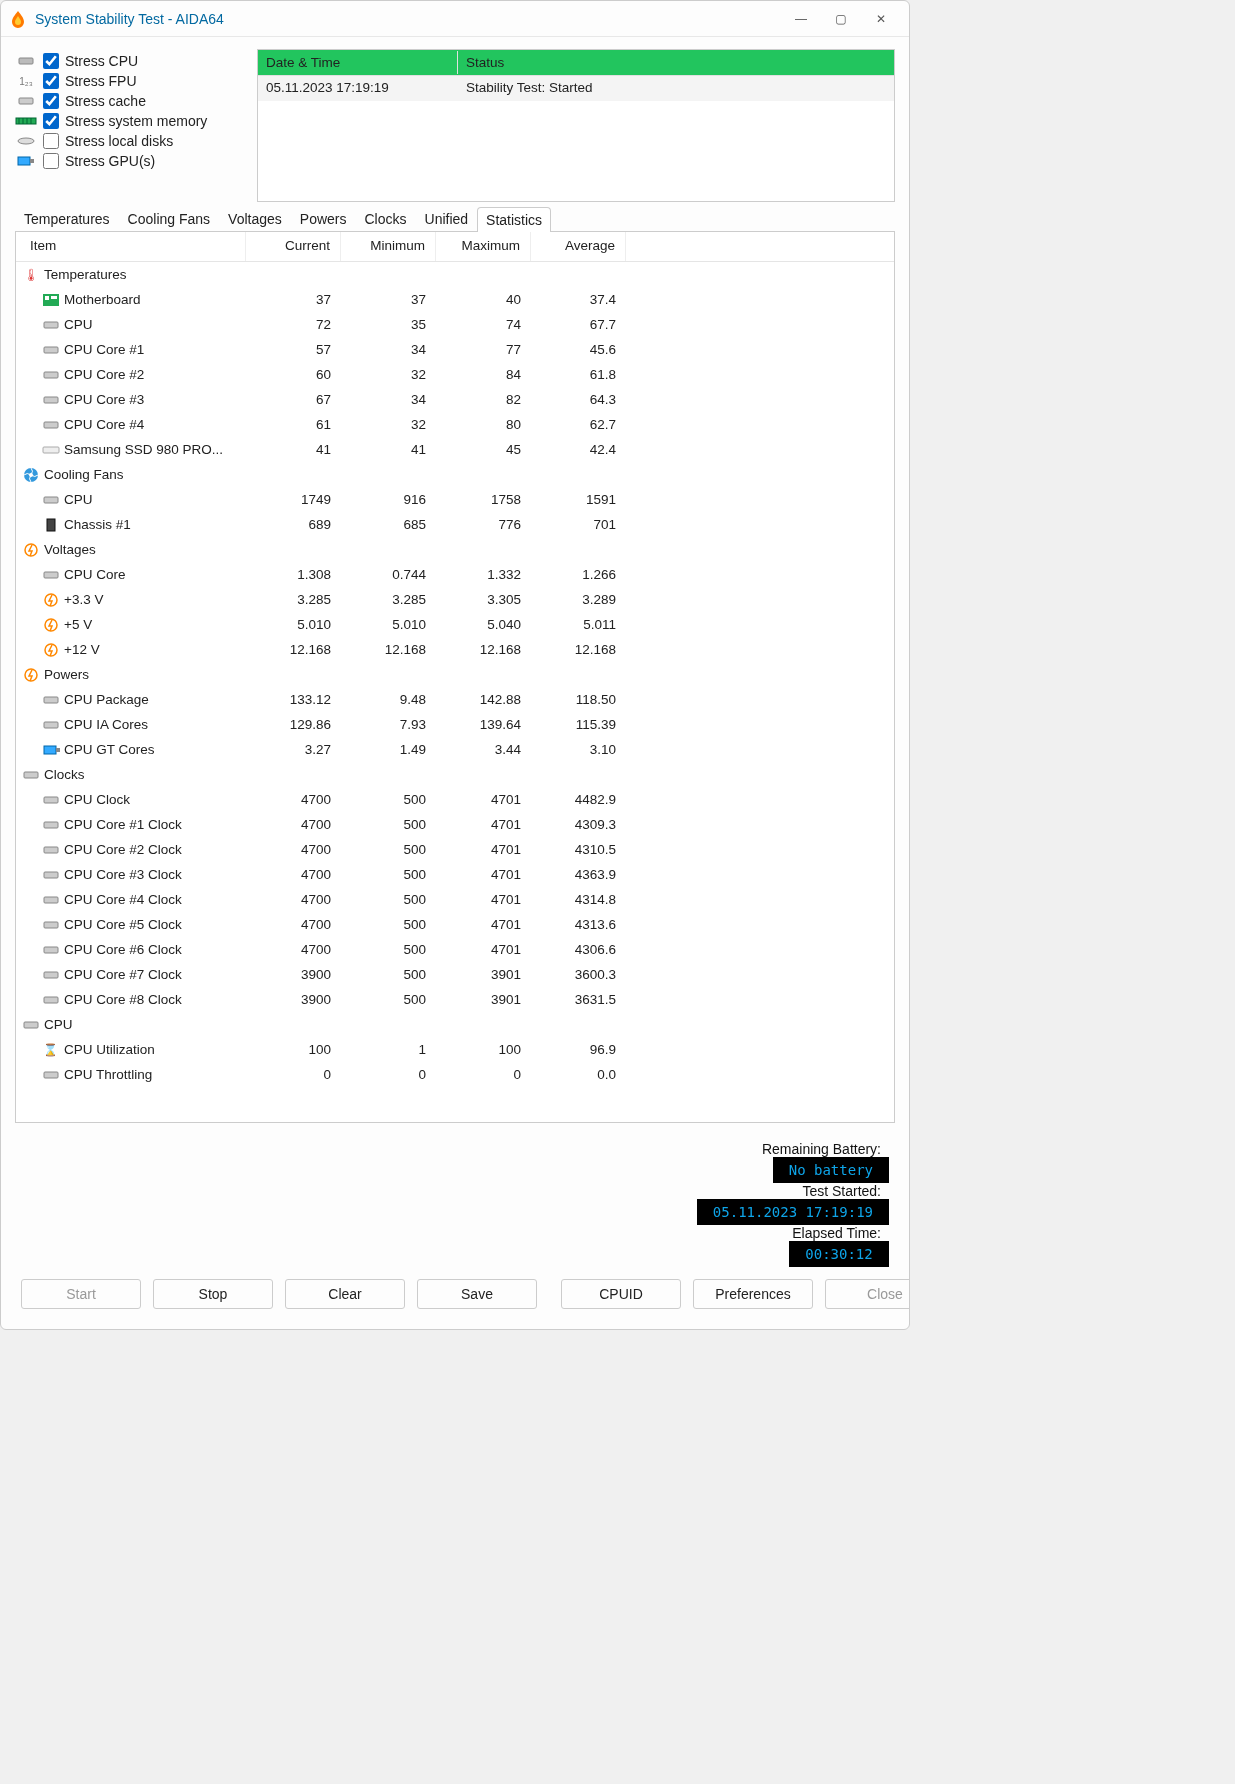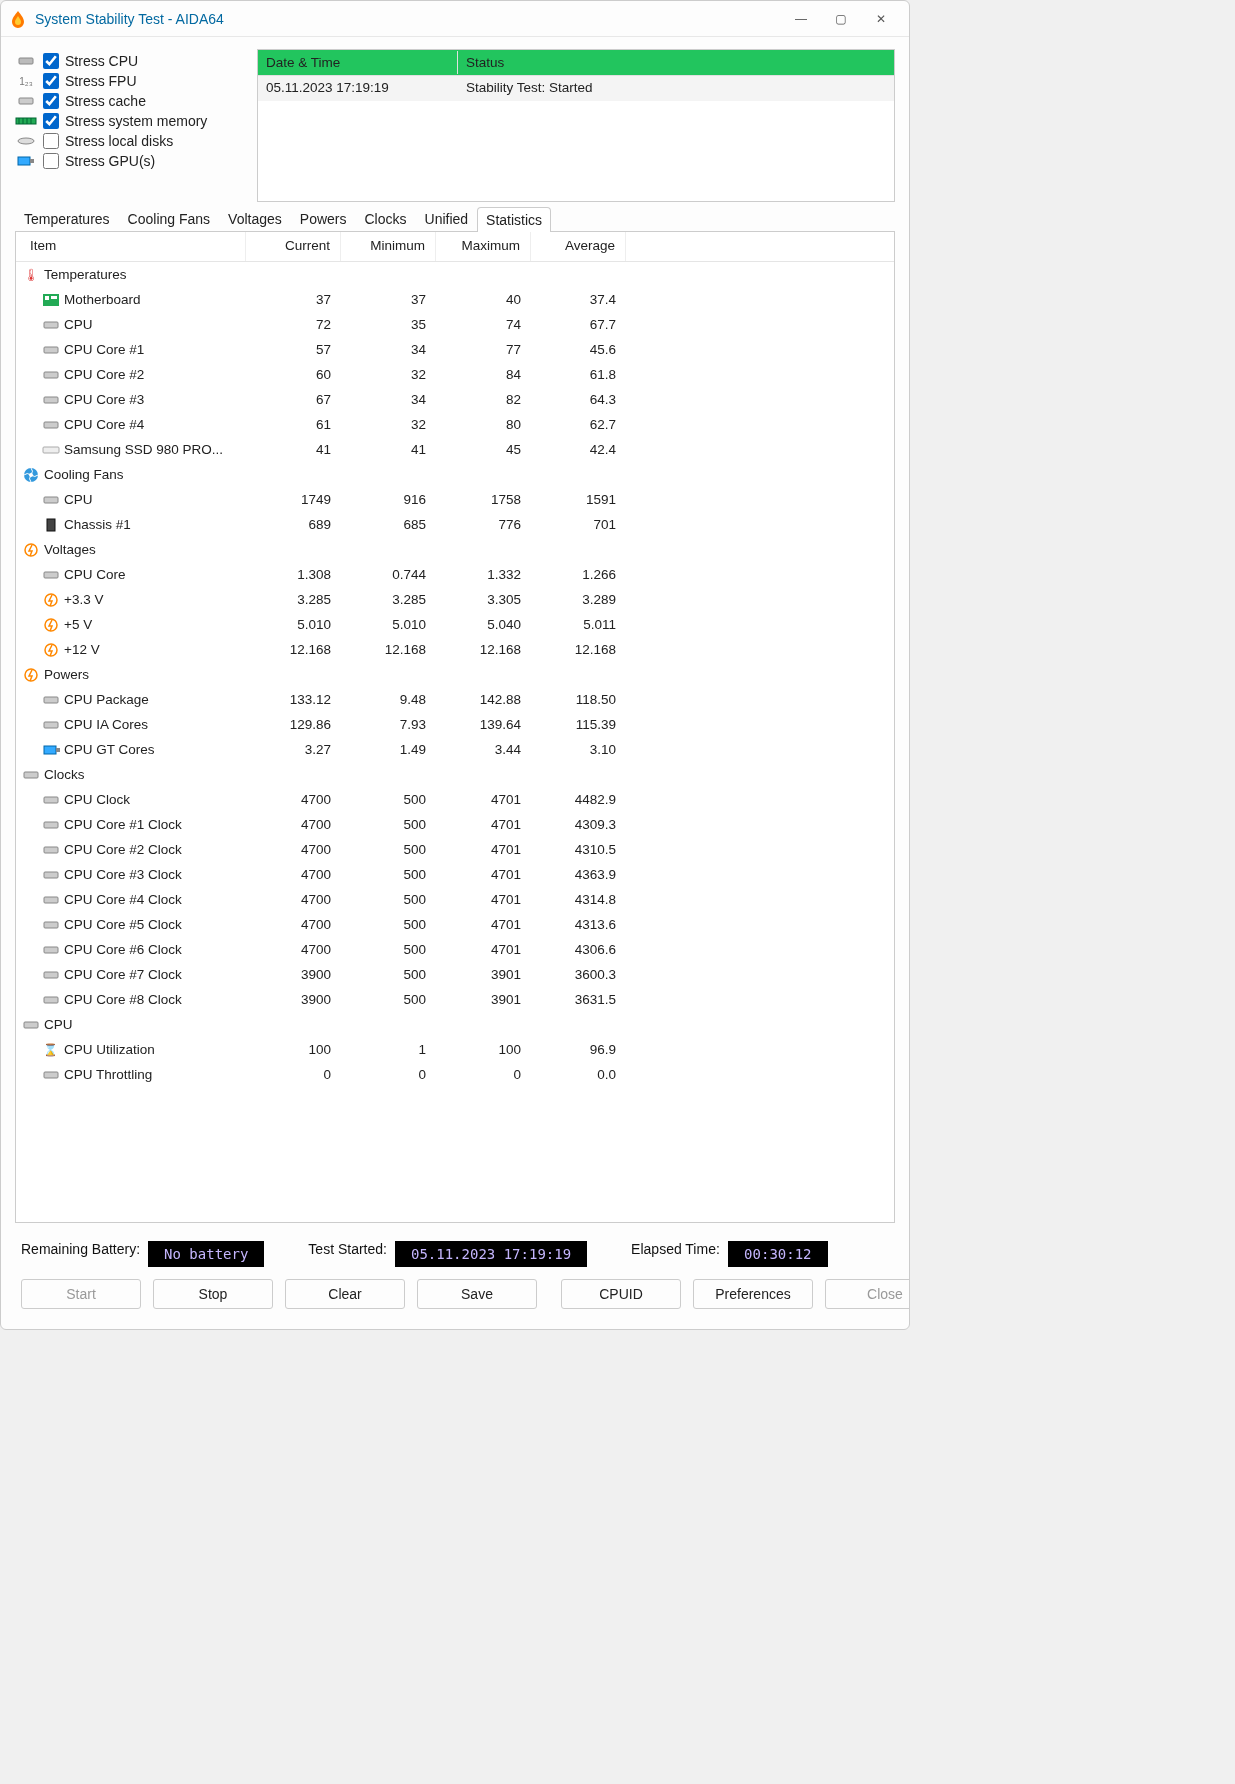--- a/index.html
+++ b/index.html
@@ -33,23 +33,23 @@
 .col-item { width: 230px; padding-left: 14px !important; }
 .col-n { width: 95px; text-align: right; padding-right: 10px !important; }
 .stats-head .col-item { border-right: 1px solid #eee; }
 .stats-head .col-n { border-right: 1px solid #eee; }
 .stats-body { font-size: 13.5px; }
 .srow { height: 25px; align-items: center; }
 .srow .col-item { display: flex; align-items: center; gap: 4px; }
 .srow.group .col-item { padding-left: 6px !important; }
 .srow.child .col-item { padding-left: 26px !important; }
 .glyph { width: 18px; height: 16px; display: inline-flex; align-items: center; justify-content: center; font-size: 12px; }
-.status-row { display: flex; align-items: flex-start; gap: 0; padding: 8px 6px; font-size: 14px; color: #111; }
+.status-row { display: flex; align-items: flex-end; gap: 0; padding: 8px 6px; font-size: 14px; color: #111; flex-direction: column; }
 .status-row .lbl { margin-right: 8px; }
-.status-row .disp { background: #000; color: #c4b5fd; font-family: "Consolas", monospace; font-size: 14px; padding: 5px 16px; display: inline-block; min-width: 100px; text-align: center; }
+.status-row .disp { background: #000; color: #0ea5e9; font-family: "Consolas", monospace; font-size: 14px; padding: 5px 16px; display: inline-block; min-width: 100px; text-align: center; }
 .status-row .sp1 { flex: 0 0 auto; }
 .status-row .gap { width: 44px; }
 .btn-row { display: flex; gap: 12px; padding: 4px 6px 10px 6px; }
 .btn-row button { flex: 0 0 auto; padding: 4px 8px; font-size: 14px; color: #222; background: #fdfdfd; border: 1px solid #ccc; border-radius: 3px; height: 30px; }
 .btn-row button:disabled { color: #999; }
 .w100 { width: 120px; }
 .w120 { width: 120px; }
 </style>
 </head>
 <body>

